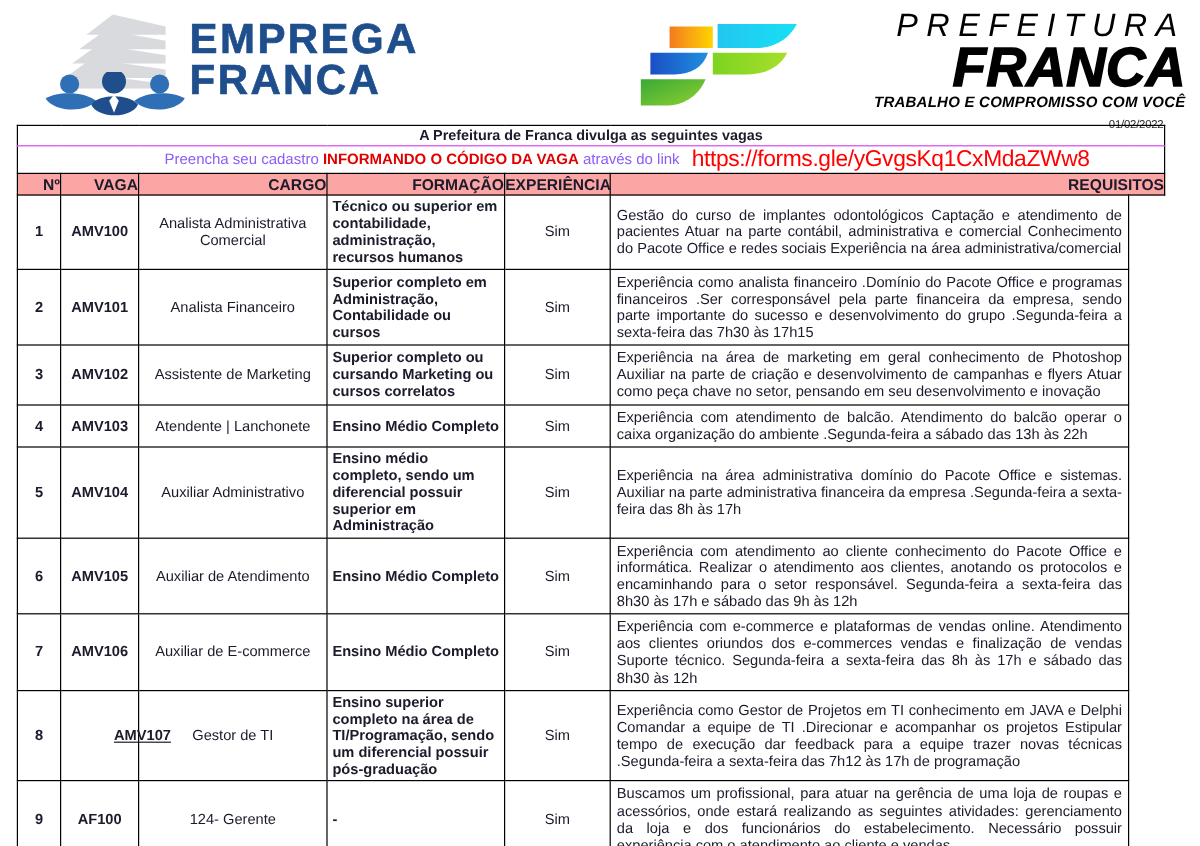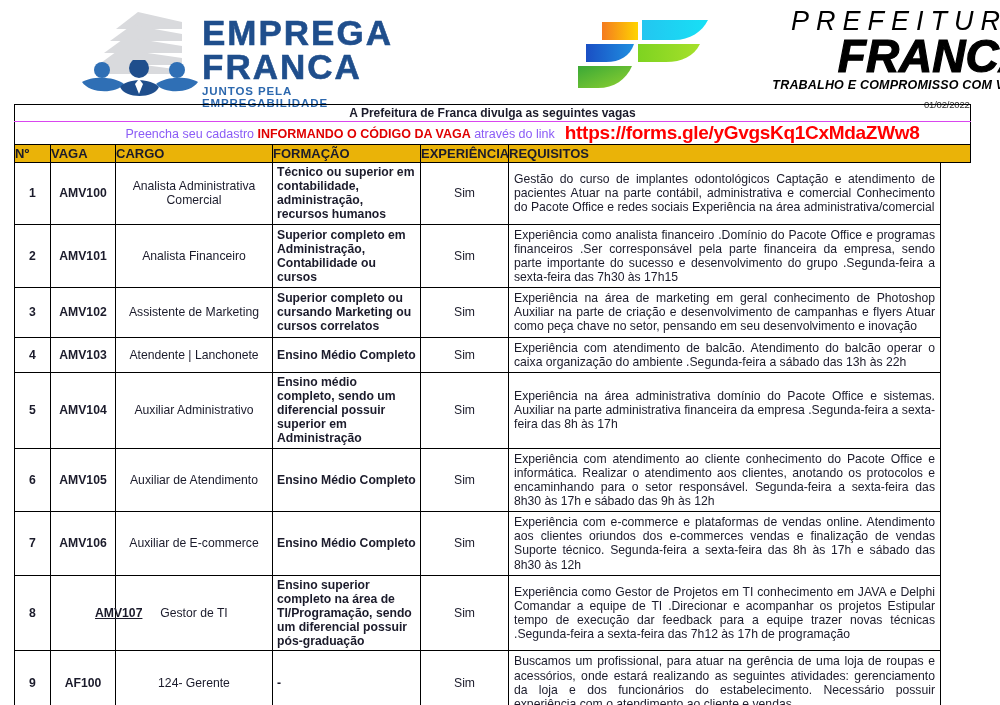--- a/index.html
+++ b/index.html
@@ -15,21 +15,20 @@
     font-family: "Liberation Sans", sans-serif;
     color: #1b1b2b;
     position: relative;
   }
 
   
   .logo-band {
     position: relative;
     height: 100px;
     width: 848px;
-    margin-left: 44px;
   }
 
   
   .emprega-logo {
     position: absolute;
     left: 30px;
     top: 10px;
     width: 330px;
     height: 85px;
   }
@@ -147,21 +146,21 @@
   .sub-row td {
     height: 17px;
     text-align: center;
     font-size: 12.5px;
     padding-left: 60px;
   }
   .sub-row .plain { color: #8b5cf6; }
   .sub-row .red-strong { color: #e00000; font-weight: bold; }
   .link-url {
     color: #ff0000;
-    font-weight: bold;
+    font-weight: normal;
     font-size: 19px;
     letter-spacing: -0.3px;
     font-family: "Liberation Sans", sans-serif;
     vertical-align: -1px;
     margin-left: 10px;
   }
 
   .date-stamp {
     position: absolute;
     left: 924px;
@@ -169,22 +168,22 @@
     font-size: 9.5px;
     color: #2b2b2b;
     font-family: "Liberation Sans", sans-serif;
     letter-spacing: -0.2px;
   }
 
   thead.col-head th {
     height: 17px;
     font-weight: bold;
     font-size: 13px;
-    text-align: left;
-    background: #eab308;
+    text-align: right;
+    background: #fca5a5;
     border: 1px solid #000;
   }
 
   tbody.body-rows td {
     font-size: 12.2px;
     line-height: 1.16;
     border: 1px solid #000;
   }
   td.c-num     { text-align: center; font-weight: bold; font-size: 12.5px; }
   td.c-vaga    { text-align: center; font-weight: bold; font-size: 12.5px; }
@@ -236,21 +235,20 @@
       </g>
       <g fill="#1f4e8c">
         <circle cx="59" cy="8" r="10"></circle>
         <path d="M40 27 C47 18, 71 18, 79 27 C74 39, 45 39, 40 27 Z"></path>
       </g>
       <polygon points="59,19 55,24 59,34 63,24" fill="#ffffff"></polygon>
     </svg>
     <div class="emprega-words">
       <div class="ln">EMPREGA</div>
       <div class="ln">FRANCA</div>
-      <div class="sub">JUNTOS PELA EMPREGABILIDADE</div>
     </div>
   </div>
 
   <div class="pref-logo">
     <svg class="pref-mark" viewBox="0 0 155 78">
       <defs>
         <linearGradient id="gOr" x1="0" y1="0" x2="1" y2="0">
           <stop offset="0" stop-color="#f47b20"></stop>
             <stop offset="1" stop-color="#ffd400"></stop>
         </linearGradient>

